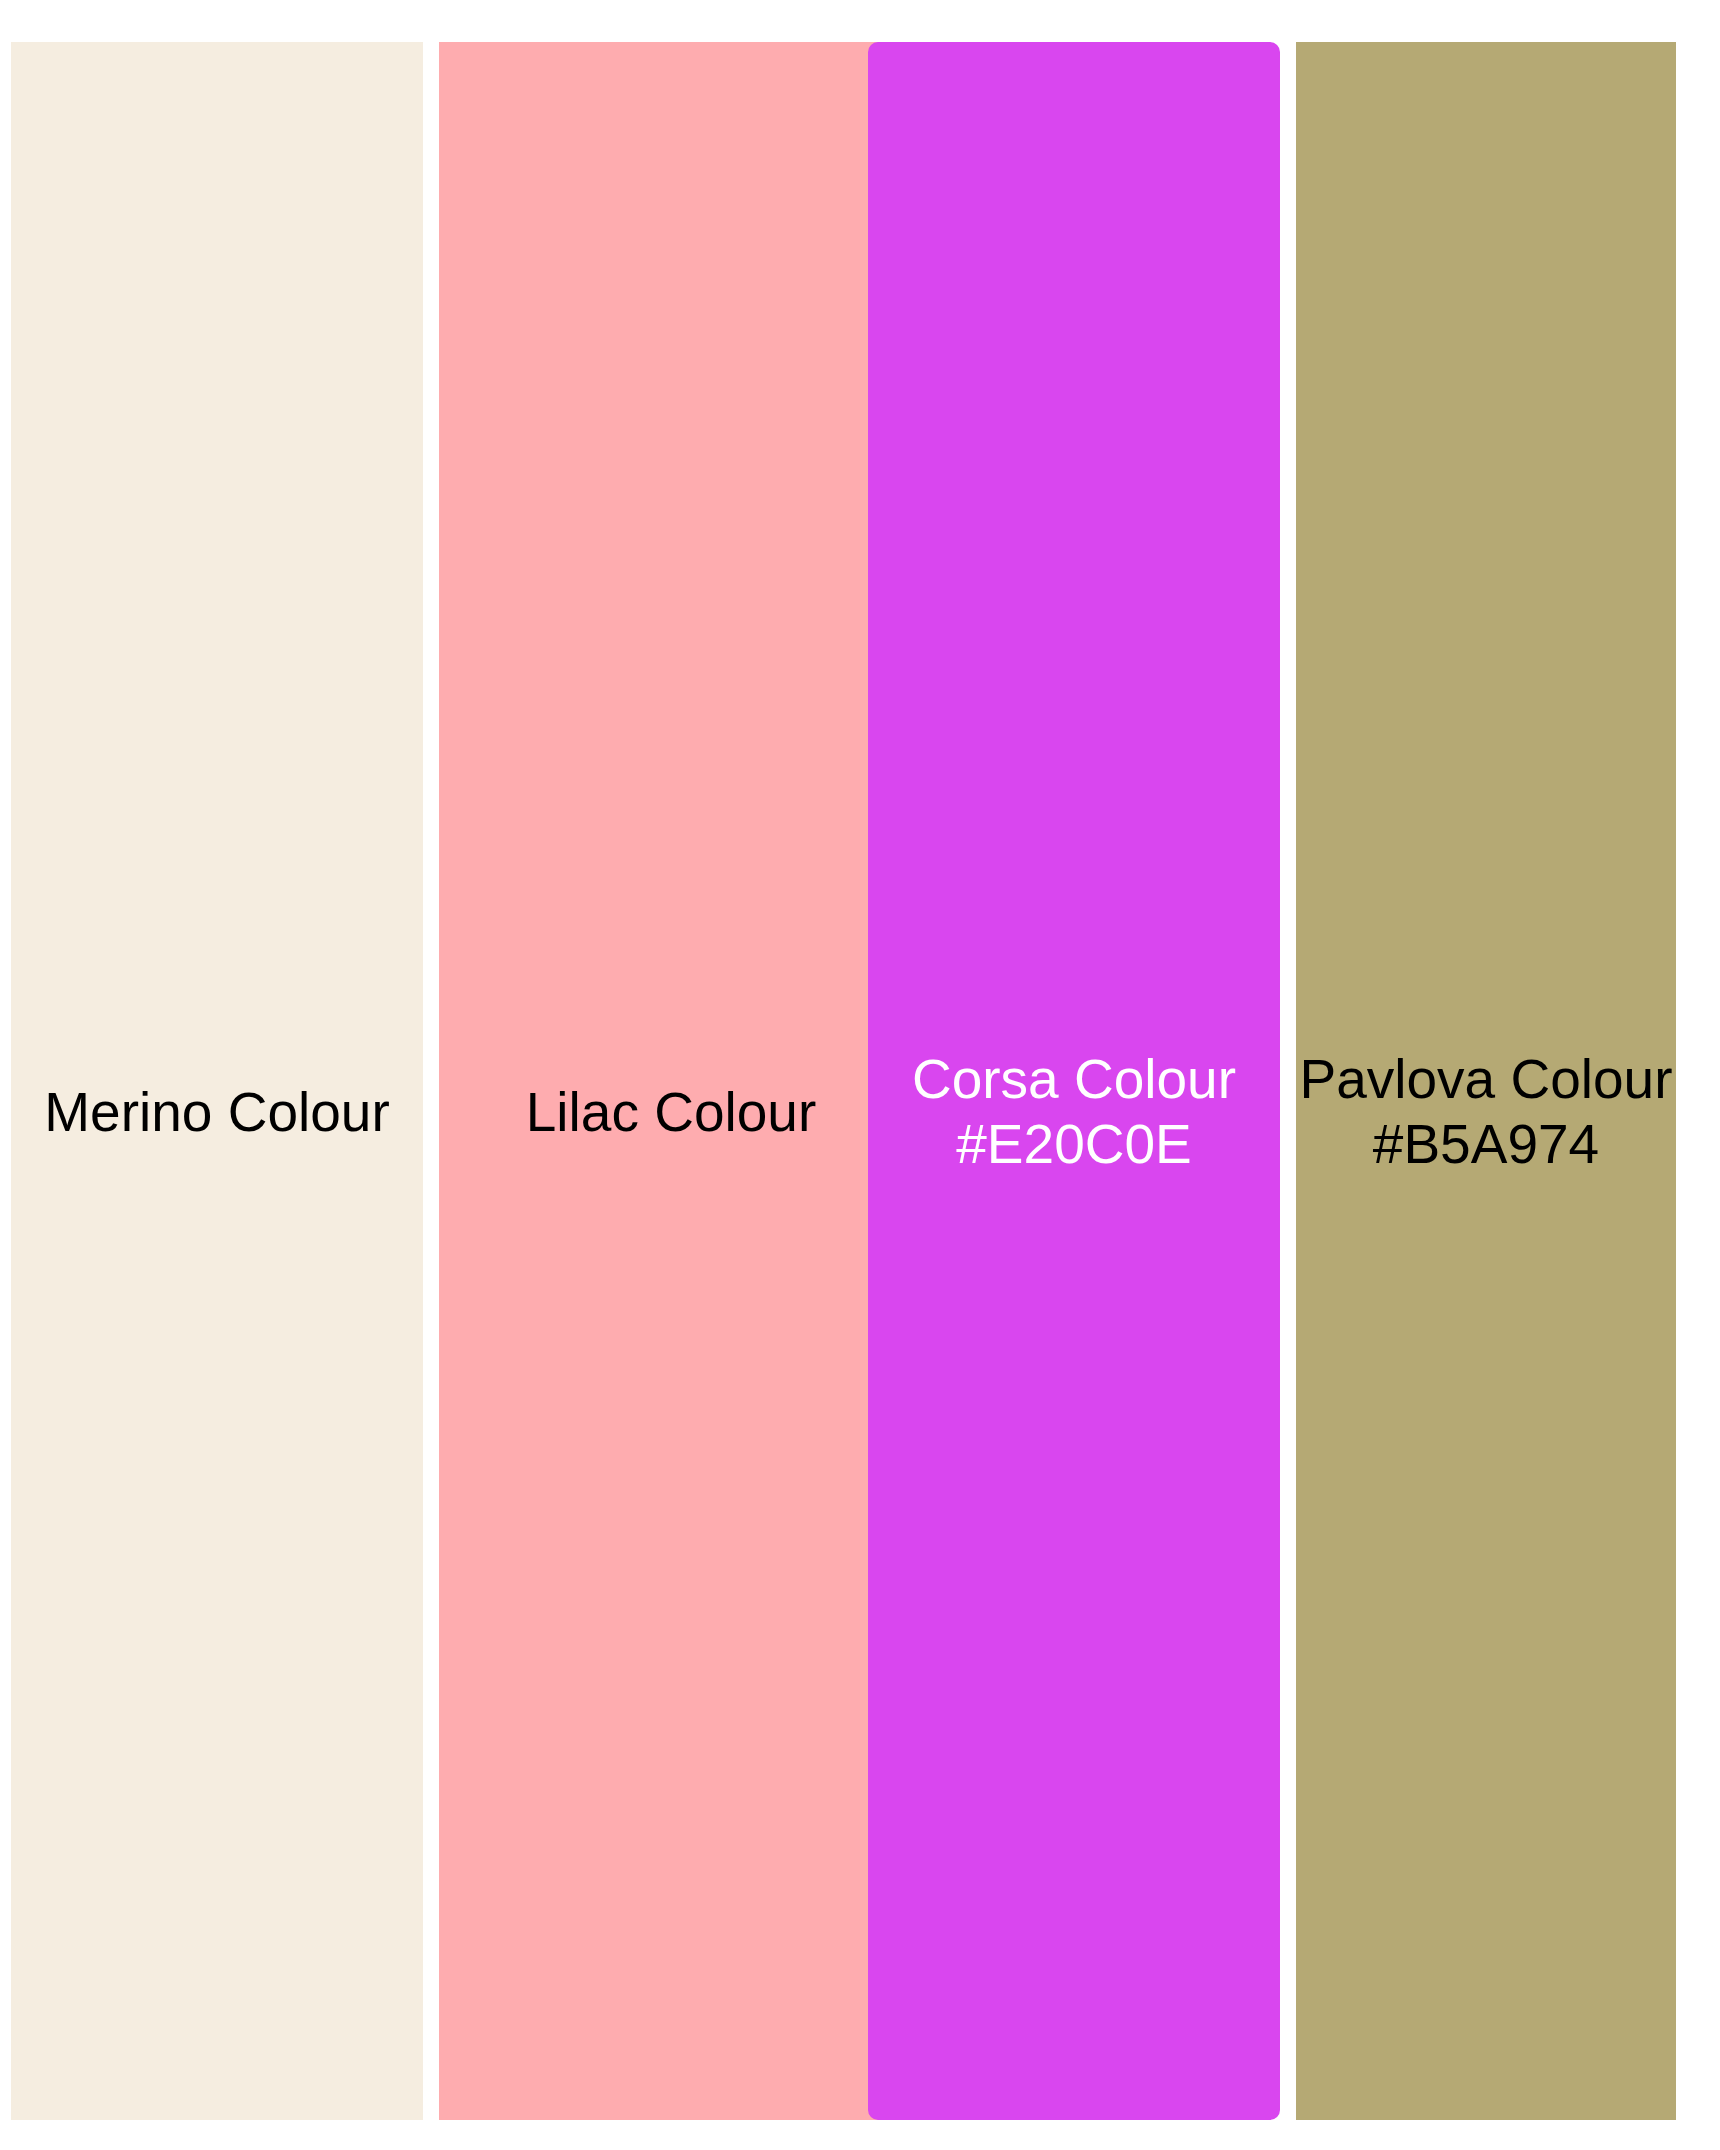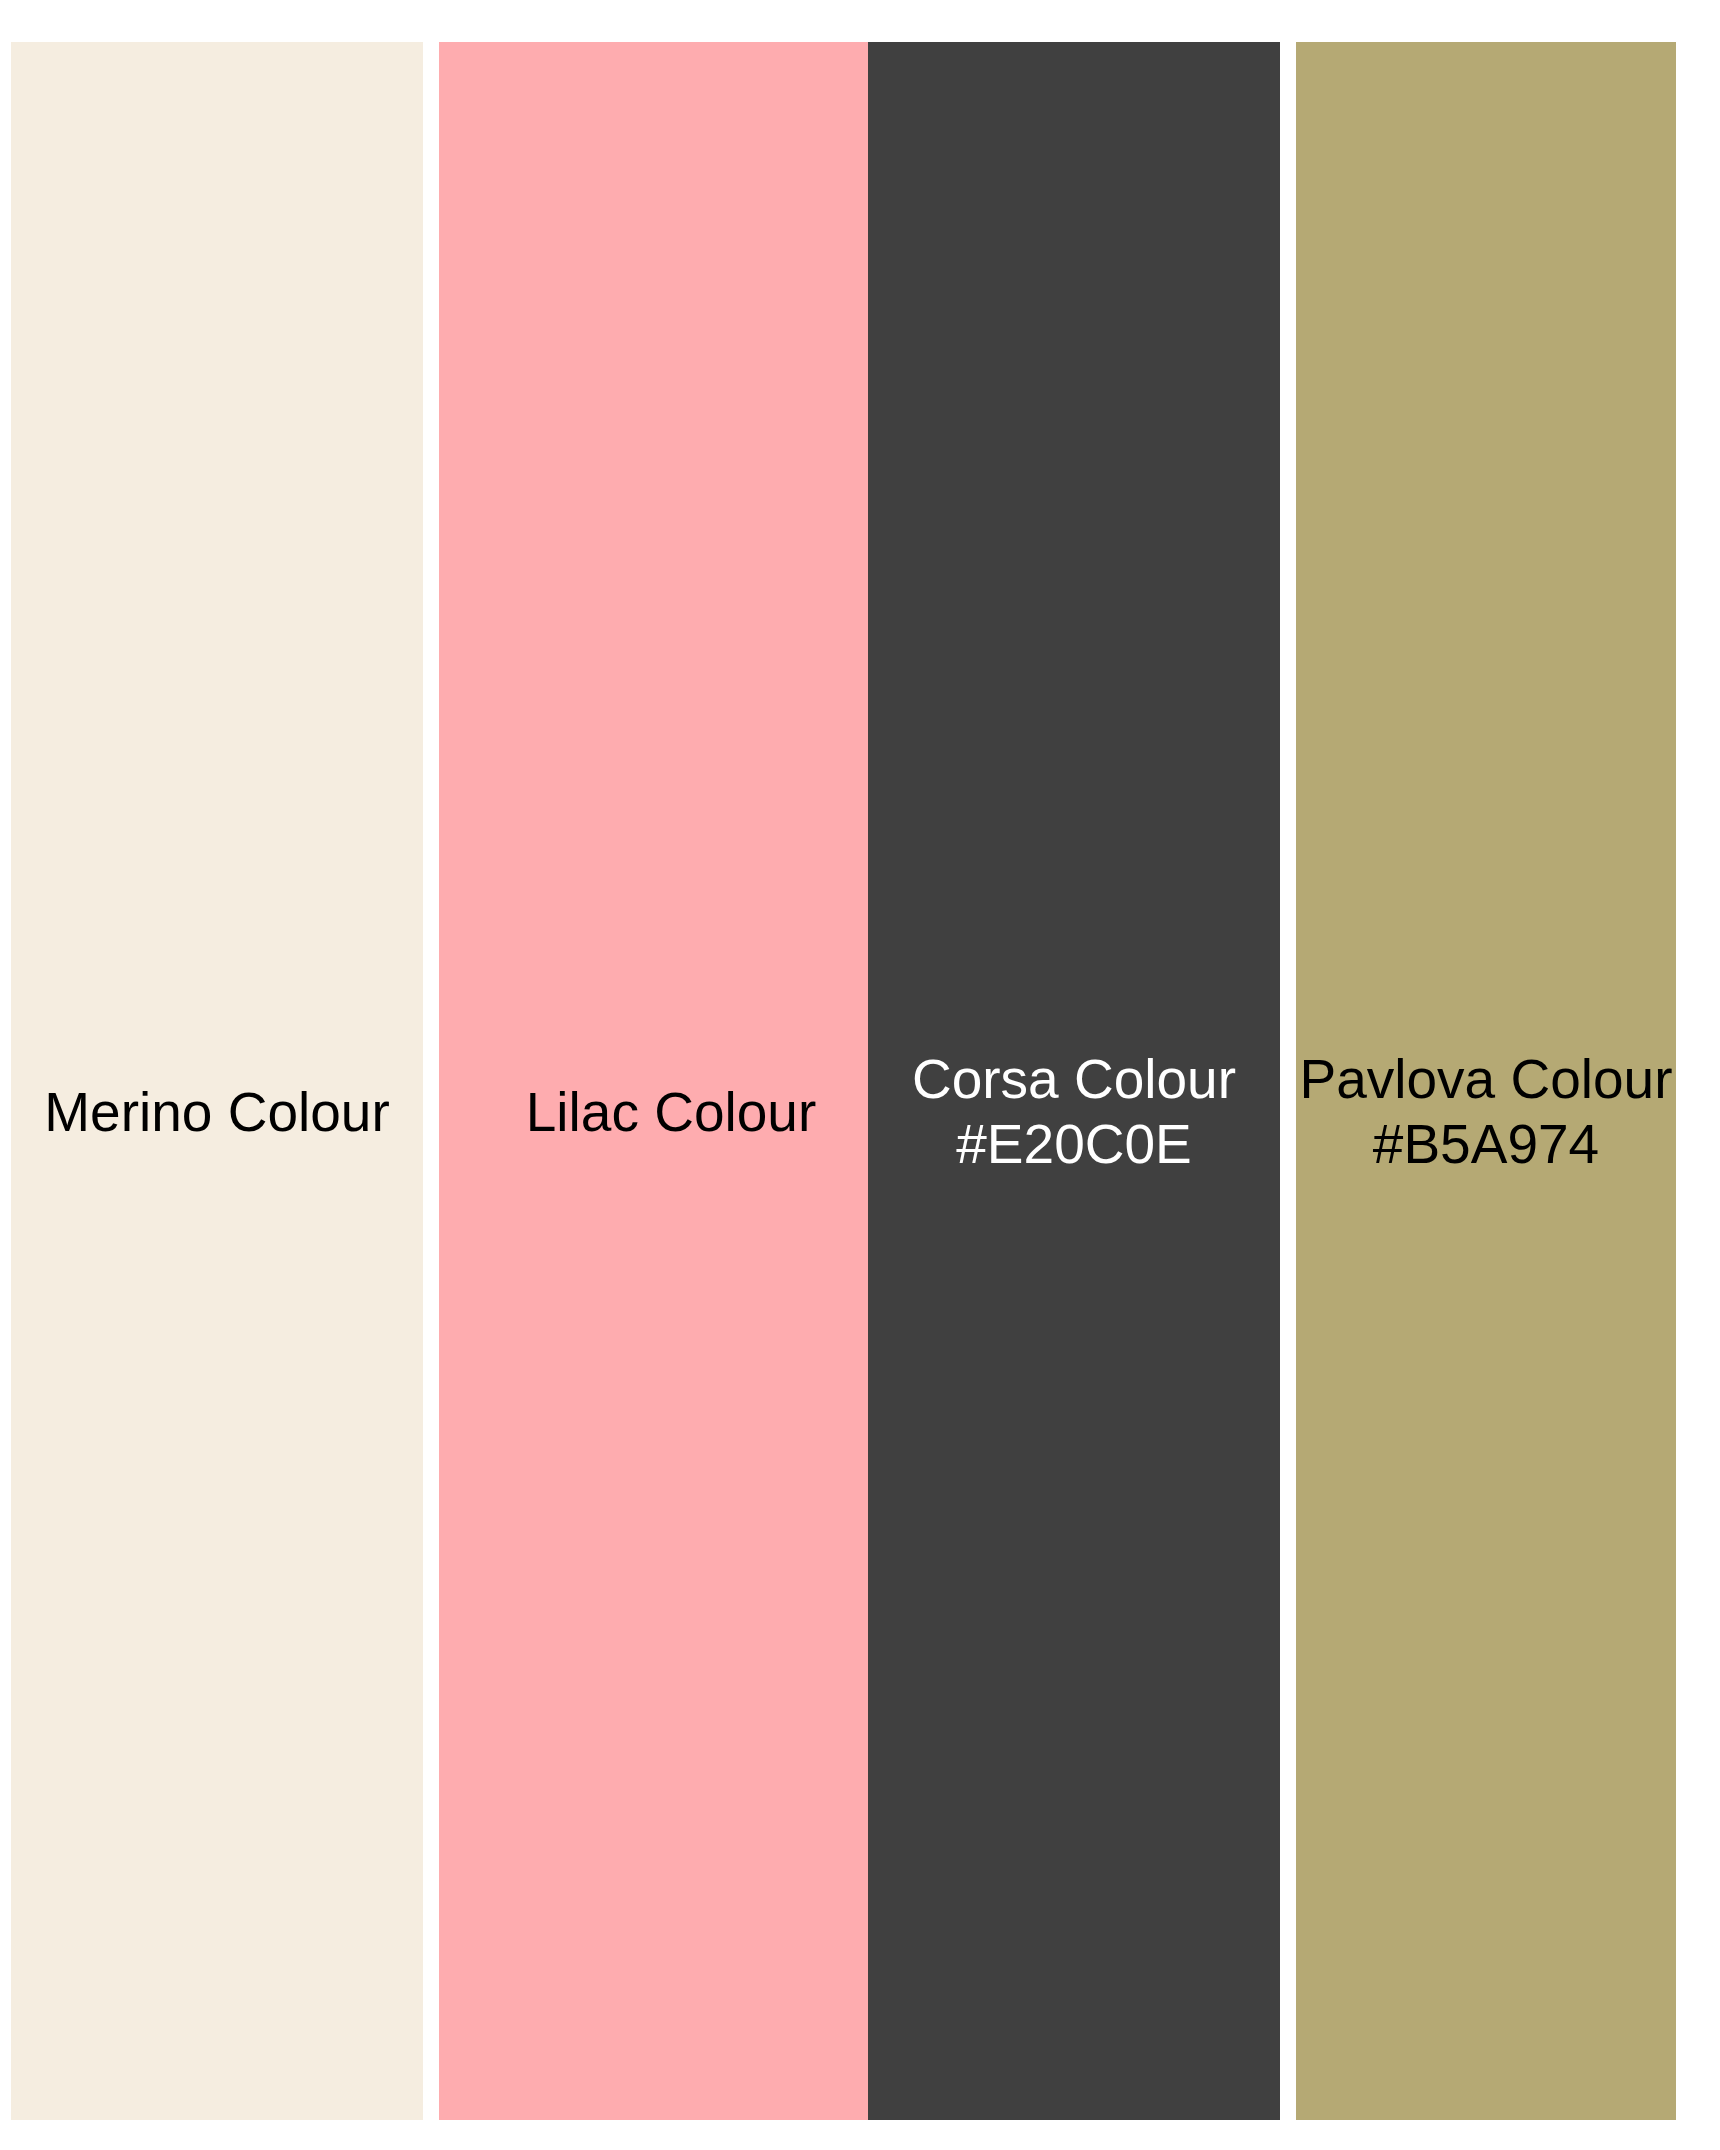--- a/index.html
+++ b/index.html
@@ -62,21 +62,21 @@
       <span class="caption-line">Merino Colour</span>
     </div>
   </div>
 
   <div class="swatch swatch-2" style="background-color: rgb(254, 172, 175); color: rgb(0, 0, 0);">
     <div class="swatch-caption">
       <span class="caption-line">Lilac Colour</span>
     </div>
   </div>
 
-  <div class="swatch swatch-3" style="background-color: #404040; color: rgb(255, 255, 255);">
+  <div class="swatch swatch-3" style="background-color: #d946ef; color: rgb(255, 255, 255); border-radius: 10px;">
     <div class="swatch-caption">
       <span class="caption-line">Corsa Colour</span>
       <span class="caption-line">#E20C0E</span>
     </div>
   </div>
 
   <div class="swatch swatch-4" style="background-color: rgb(181, 169, 116); color: rgb(0, 0, 0);">
     <div class="swatch-caption">
       <span class="caption-line">Pavlova Colour</span>
       <span class="caption-line">#B5A974</span>

